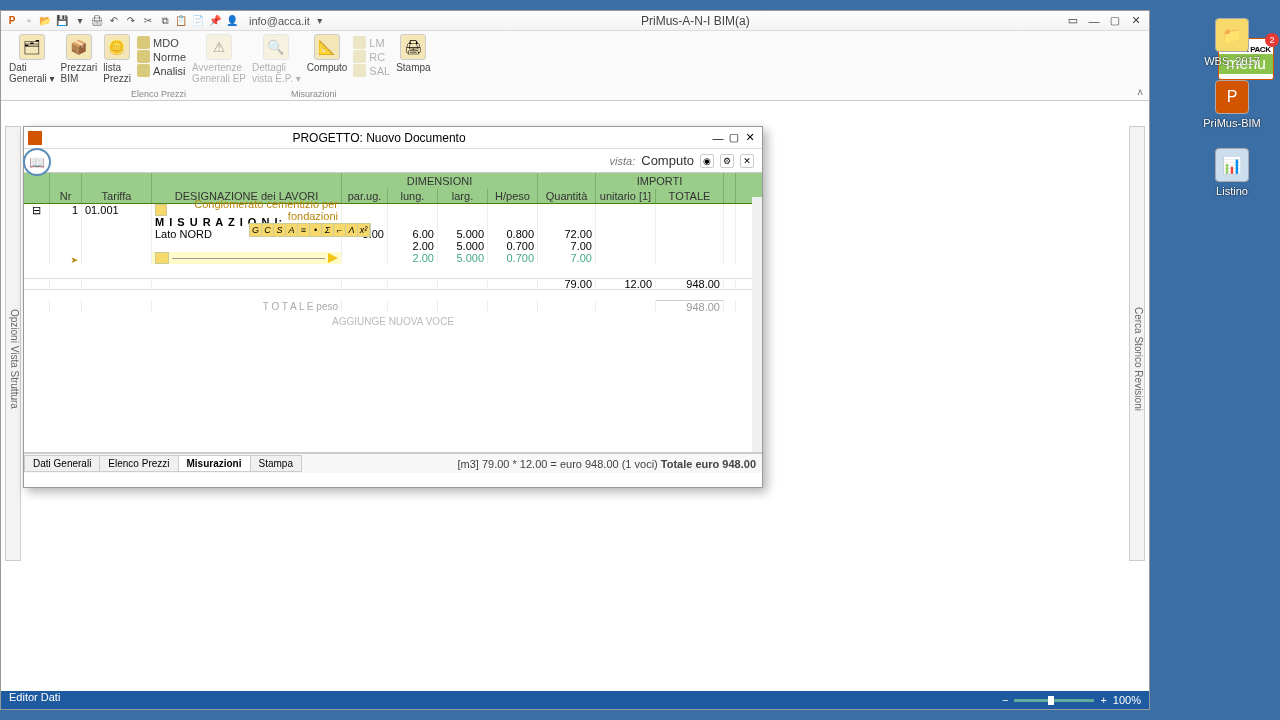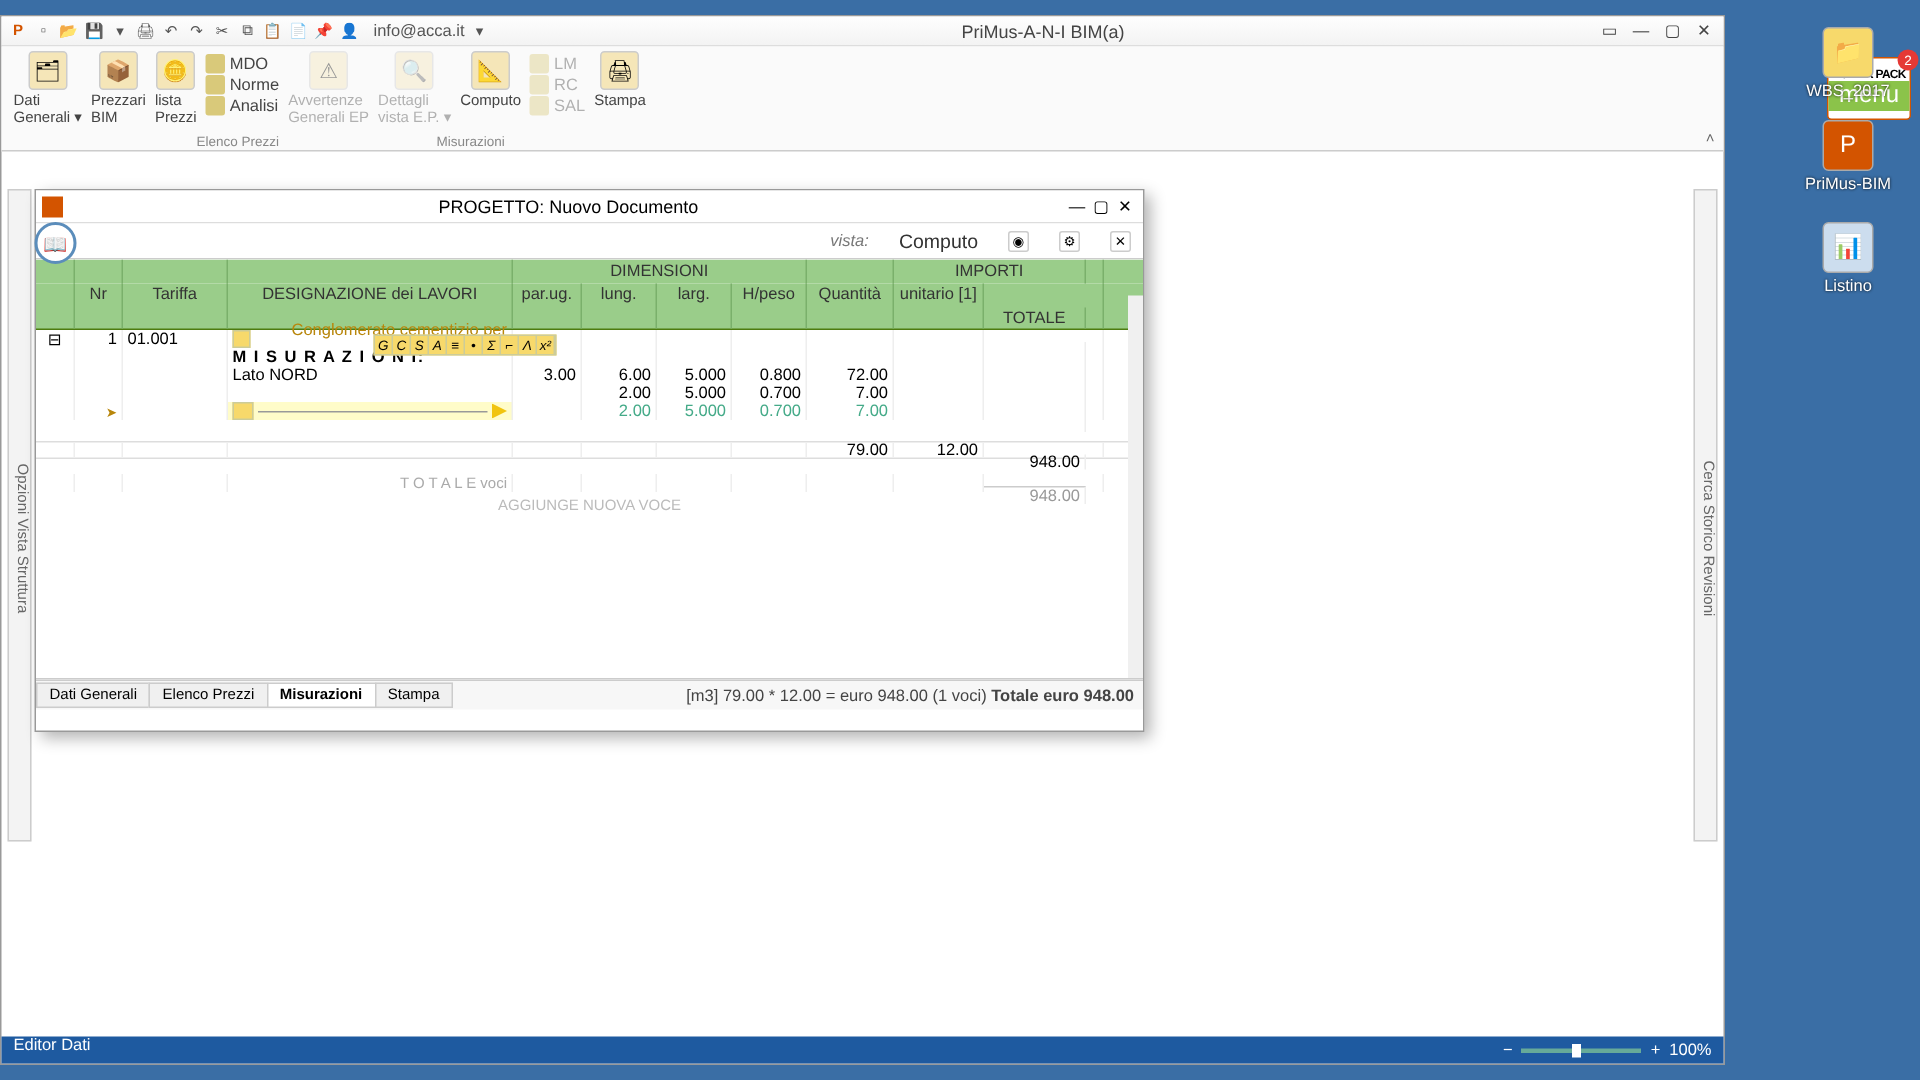--- a/index.html
+++ b/index.html
@@ -38,21 +38,21 @@
 #powerpack .pp-menu { background:#8bc34a; color:#fff; width:100%; text-align:center; font-size:16px; padding:1px 0; }
 #powerpack .badge { position:absolute; top:-6px; right:-6px; background:#e53935; color:#fff; border-radius:50%; width:14px; height:14px; font-size:9px; display:flex; align-items:center; justify-content:center; }
 
 
 #proj { position:absolute; left:22px; top:115px; width:740px; height:362px; background:#fff; border:1px solid #999; box-shadow:4px 4px 10px rgba(0,0,0,0.3); }
 #proj .pjtitle { height:22px; background:#fff; display:flex; align-items:center; padding:0 4px; border-bottom:1px solid #ddd; }
 #proj .pjtitle .pjicon { width:14px; height:14px; background:#d35400; margin-right:6px; }
 #proj .pjtitle .pjname { flex:1; text-align:center; font-size:12px; }
 #proj .pjtitle .wbtn { width:16px; cursor:pointer; text-align:center; }
 
-#vista-bar { height:24px; background:#fff; border-bottom:1px solid #ccc; display:flex; align-items:center; justify-content:flex-end; padding:0 8px; gap:20px; }
+#vista-bar { height:24px; background:#fff; border-bottom:1px solid #ccc; display:flex; align-items:center; justify-content:flex-end; padding:0 8px; gap:6px; }
 #vista-bar .vlabel { font-style:italic; color:#777; }
 #vista-bar .vval { font-size:13px; color:#333; }
 #vista-bar .vbtn { width:14px; height:14px; border:1px solid #ccc; border-radius:2px; cursor:pointer; font-size:9px; display:flex; align-items:center; justify-content:center; }
 
 #vista-left { position:absolute; left:22px; top:137px; width:28px; height:28px; border:2px solid #5b8dbb; border-radius:50%; background:#fff; display:flex; align-items:center; justify-content:center; cursor:pointer; z-index:3; font-size:13px; }
 
 
 #grid { position:relative; height:calc(100% - 22px - 24px - 20px - 14px); overflow:hidden; border-bottom:1px solid #ccc; background:#fff; }
 .colhead { display:flex; background:#9acd8a; color:#333; font-size:10px; }
 .colhead .ch { border-right:1px solid #7ab06b; text-align:center; padding:2px 0; }
@@ -71,21 +71,21 @@
 .w-exp { width:26px; }
 .w-nr { width:32px; }
 .w-tar { width:70px; }
 .w-des { width:190px; }
 .w-pu { width:46px; }
 .w-lun { width:50px; }
 .w-lar { width:50px; }
 .w-hp { width:50px; }
 .w-qta { width:58px; }
 .w-uni { width:60px; }
-.w-tot { width:68px;margin-top:16px; }
+.w-tot { width:68px; }
 .w-sc { width:12px; }
 
 
 #fmtbar { position:absolute; left:225px; top:50px; display:flex; gap:0; background:#f7d96b; border:1px solid #cc9; }
 #fmtbar span { width:12px; height:12px; font-size:9px; display:flex; align-items:center; justify-content:center; border-right:1px solid #cc9; cursor:pointer; font-style:italic; }
 
 
 .totale-euro { color:#aaa; font-size:10px; text-align:right; padding-right:6px; }
 .add-voce { color:#bbb; font-size:10px; text-align:center; padding:4px; }
 
@@ -372,21 +372,21 @@
         <div class="c w-qta">79.00</div>
         <div class="c w-uni">12.00</div>
         <div class="c w-tot">948.00</div>
         <div class="c w-sc"></div>
       </div>
 
       <div class="row" style="margin-top:10px;">
         <div class="c w-exp"></div>
           <div class="c w-nr"></div>
           <div class="c w-tar"></div>
-        <div class="c w-des totale-euro">T O T A L E   voci</div>
+        <div class="c w-des totale-euro">T O T A L E   peso</div>
         <div class="c w-pu"></div>
           <div class="c w-lun"></div>
           <div class="c w-lar"></div>
           <div class="c w-hp"></div>
           <div class="c w-qta"></div>
           <div class="c w-uni"></div>
         <div class="c w-tot" style="color:#999; border-top:1px solid #ccc;">948.00</div>
         <div class="c w-sc"></div>
       </div>
 

